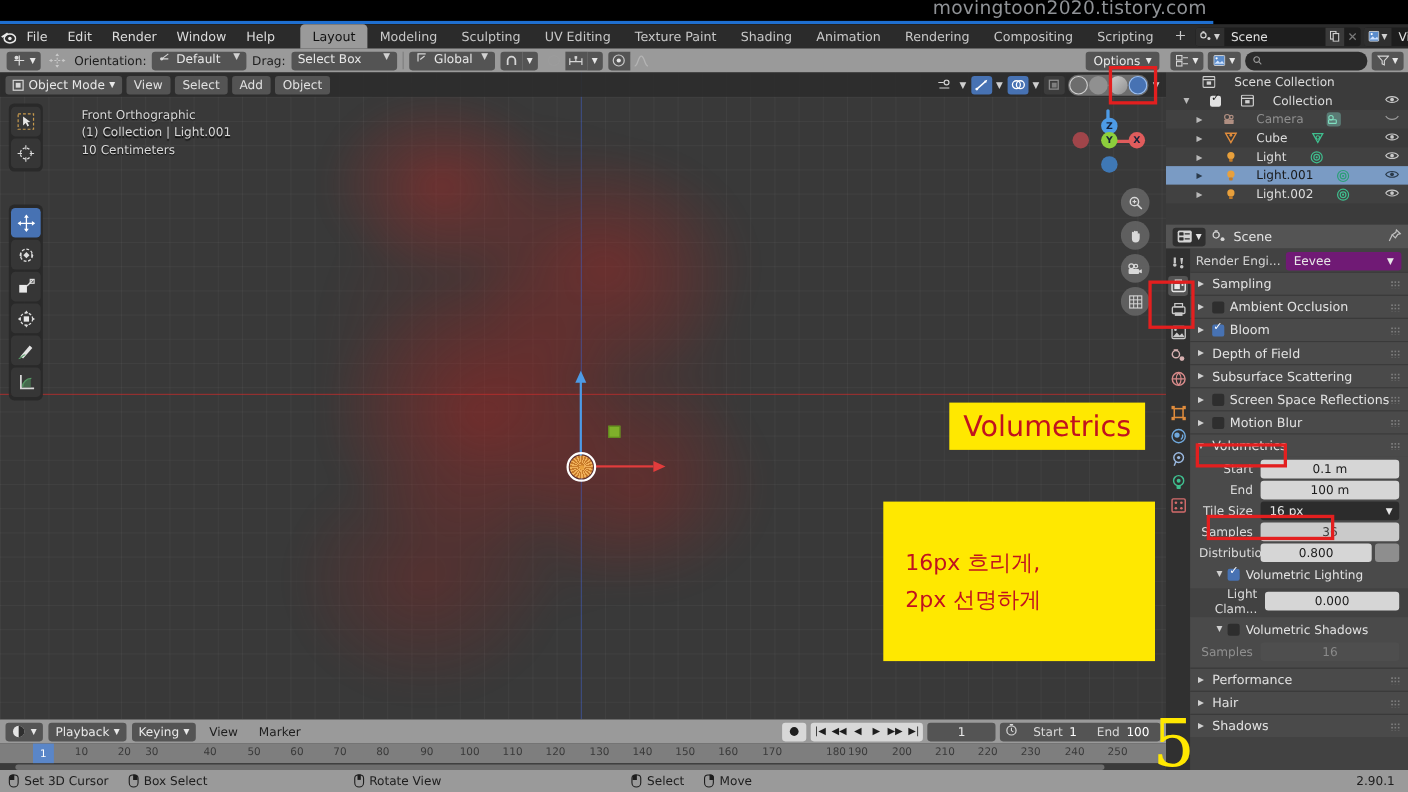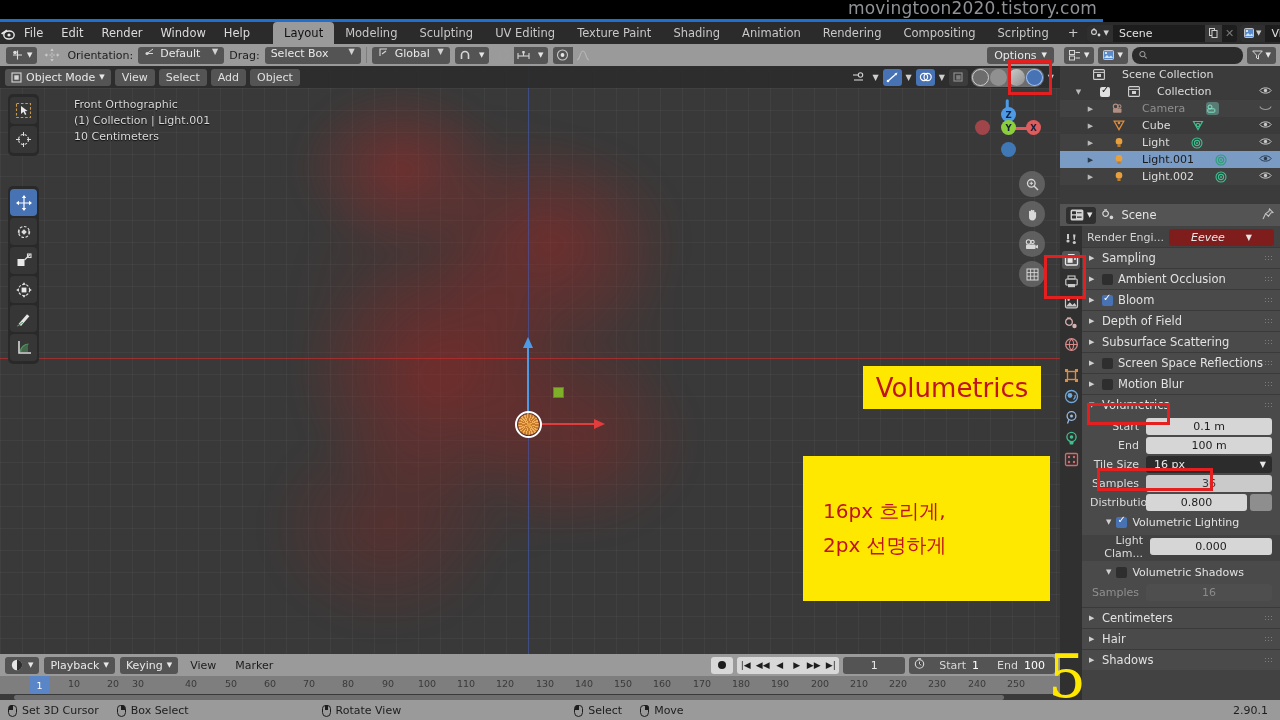--- a/index.html
+++ b/index.html
@@ -220,21 +220,21 @@
   .tl-tick { position:absolute; top:2px; font-size:9.5px; color:#3a3a3a; transform:translateX(-50%); }
   .tl-cur { position:absolute; left:30px; top:0; width:19px; height:18px; background:#5a86c8;
             color:#fff; font-size:9.5px; display:flex; align-items:center; justify-content:center; }
   .tl-scroll { height:6px; background:#3a3a3a; position:relative; }
   .tl-scroll i { position:absolute; left:14px; top:1px; width:990px; height:5px;
                  border-radius:3px; background:#6e6e6e; display:block; }
 
   
   .statusbar { position:absolute; left:0; top:700px; width:1280px; height:20px;
                background:#9a9a9a; display:flex; align-items:center; padding:0 8px; gap:4px; }
-  .sb-item { display:flex; align-items:flex-end; gap:5px; color:#1d1d1d; font-size:11px; margin-right:14px; }
+  .sb-item { display:flex; align-items:flex-start; gap:5px; color:#1d1d1d; font-size:11px; margin-right:14px; }
   .mouse-ico { width:9px; height:12px; border:1.4px solid #1d1d1d; border-radius:4px 4px 5px 5px; position:relative; }
   .mouse-ico.l::before { content:""; position:absolute; left:-0.5px; top:-0.5px; width:4px; height:5px;
                          background:#1d1d1d; border-radius:3px 0 0 0; }
   .mouse-ico.r::before { content:""; position:absolute; right:-0.5px; top:-0.5px; width:4px; height:5px;
                          background:#1d1d1d; border-radius:0 3px 0 0; }
   .mouse-ico.m::before { content:""; position:absolute; left:2.3px; top:-0.5px; width:3px; height:5px;
                          background:#1d1d1d; }
   .sb-version { margin-left:auto; color:#1d1d1d; font-size:11px; padding-right:4px; }
 
   
@@ -261,22 +261,22 @@
   .pr-body { position:absolute; left:0; top:22px; width:220px; height:594px; display:flex; }
   .pr-tabs { width:22px; background:#303030; display:flex; flex-direction:column; align-items:center;
              padding-top:4px; gap:3px; }
   .pr-tab { width:18px; height:18px; border-radius:3px; display:flex; align-items:center; justify-content:center; }
   .pr-tab.sel { background:#545454; }
   .pr-tab-gap { height:7px; }
 
   .pr-main { flex:1; background:#424242; position:relative; }
   .pr-engine { height:21px; display:flex; align-items:center; gap:5px; padding:2px 6px 0 5px; }
   .pr-engine-lbl { font-size:11px; color:#d4d4d4; white-space:nowrap; }
-  .pr-engine-dd { flex:1; height:17px; background:#7f1d1d; border-radius:3px; color:#e8e8e8;
-                  font-size:11px; display:flex; align-items:center; padding:0 22px;font-style:italic; }
+  .pr-engine-dd { flex:1; height:17px; background:#701a75; border-radius:3px; color:#e8e8e8;
+                  font-size:11px; display:flex; align-items:center; padding:0 7px; }
   .pr-engine-dd .car { margin-left:auto; font-size:8px; }
 
   .pr-panel { height:21px; display:flex; align-items:center; gap:5px; padding:0 6px 0 7px;
               border-top:1px solid #3a3a3a; background:#4a4a4a; position:relative; }
   .pr-tri { font-size:7px; color:#d0d0d0; width:8px; }
   .pr-chk-off { width:11px; height:11px; border-radius:2px; background:#2e2e2e; }
   .pr-chk-on { width:11px; height:11px; border-radius:2px; background:#4772b3; position:relative; }
   .pr-chk-on::after { content:"✓"; position:absolute; left:1px; top:-3px; font-size:10px; color:#fff; }
   .pr-panel-lbl { font-size:11.5px; color:#e2e2e2; }
   .pr-grip { position:absolute; right:7px; width:9px; height:7px;
@@ -1039,21 +1039,21 @@
             <span class="lbl">Volumetric Shadows</span>
           </div>
           <div class="pr-field" style="margin-top:3px">
             <span class="lbl disabled">Samples</span>
             <span class="val disabled">16</span>
           </div>
         </div>
 
         <div class="pr-panel" actable="true">
           <span class="pr-tri">▶</span>
-          <span class="pr-panel-lbl">Centimeters</span>
+          <span class="pr-panel-lbl">Performance</span>
           <span class="pr-grip"></span>
         </div>
         <div class="pr-panel">
           <span class="pr-tri">▶</span>
           <span class="pr-panel-lbl">Hair</span>
           <span class="pr-grip"></span>
         </div>
         <div class="pr-panel">
           <span class="pr-tri">▶</span>
           <span class="pr-panel-lbl">Shadows</span>
@@ -1124,21 +1124,21 @@
       <span class="tl-tick" style="left:348px">80</span>
       <span class="tl-tick" style="left:388px">90</span>
       <span class="tl-tick" style="left:427px">100</span>
       <span class="tl-tick" style="left:466px">110</span>
       <span class="tl-tick" style="left:505px">120</span>
       <span class="tl-tick" style="left:545px">130</span>
       <span class="tl-tick" style="left:584px">140</span>
       <span class="tl-tick" style="left:623px">150</span>
       <span class="tl-tick" style="left:662px">160</span>
       <span class="tl-tick" style="left:702px">170</span>
-      <span class="tl-tick" style="left:741px">180</span>
+      <span class="tl-tick" style="left:760px">180</span>
       <span class="tl-tick" style="left:780px">190</span>
       <span class="tl-tick" style="left:820px">200</span>
       <span class="tl-tick" style="left:859px">210</span>
       <span class="tl-tick" style="left:898px">220</span>
       <span class="tl-tick" style="left:937px">230</span>
       <span class="tl-tick" style="left:977px">240</span>
       <span class="tl-tick" style="left:1016px">250</span>
     </div>
     <div class="tl-scroll">
         <i></i>

